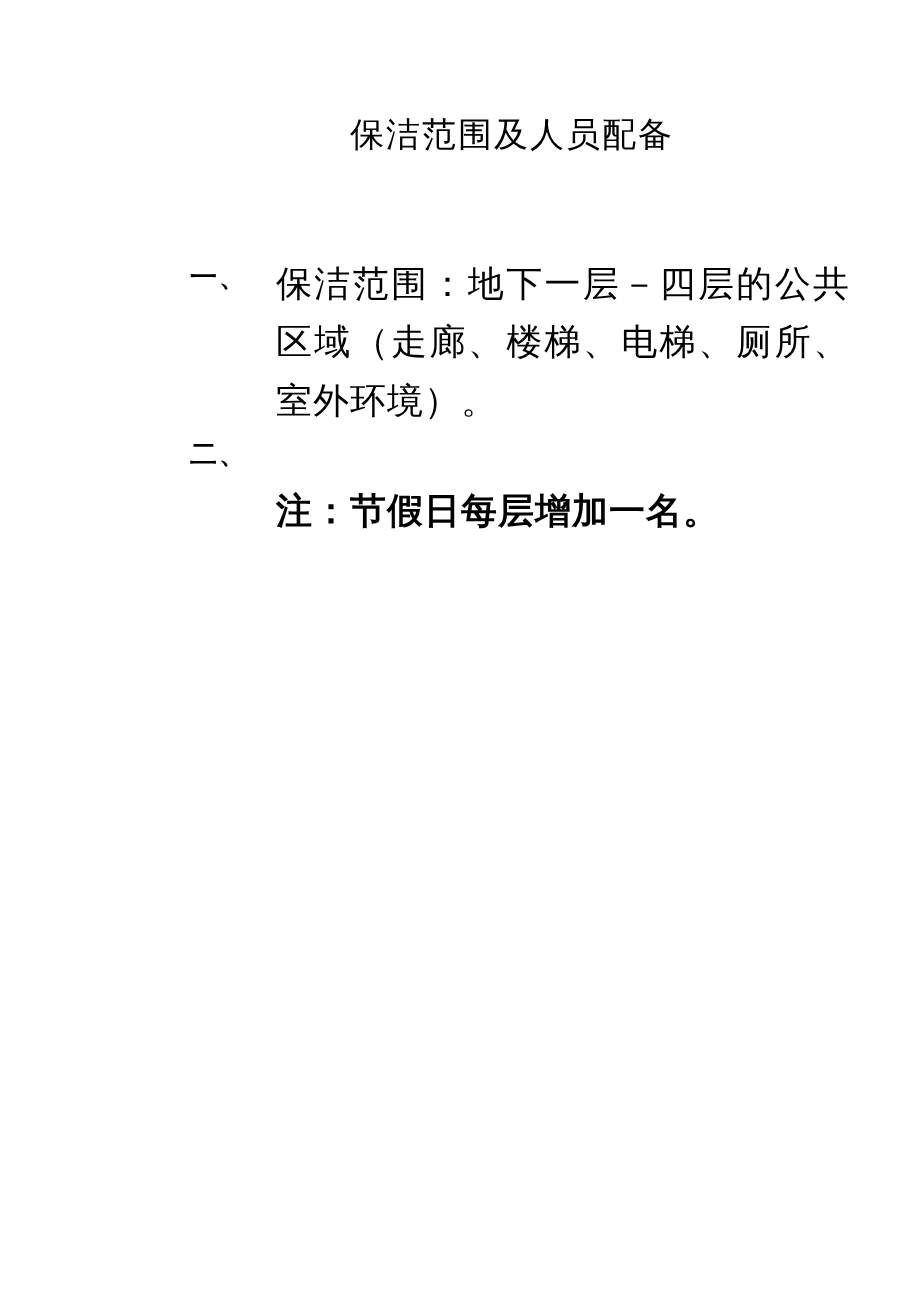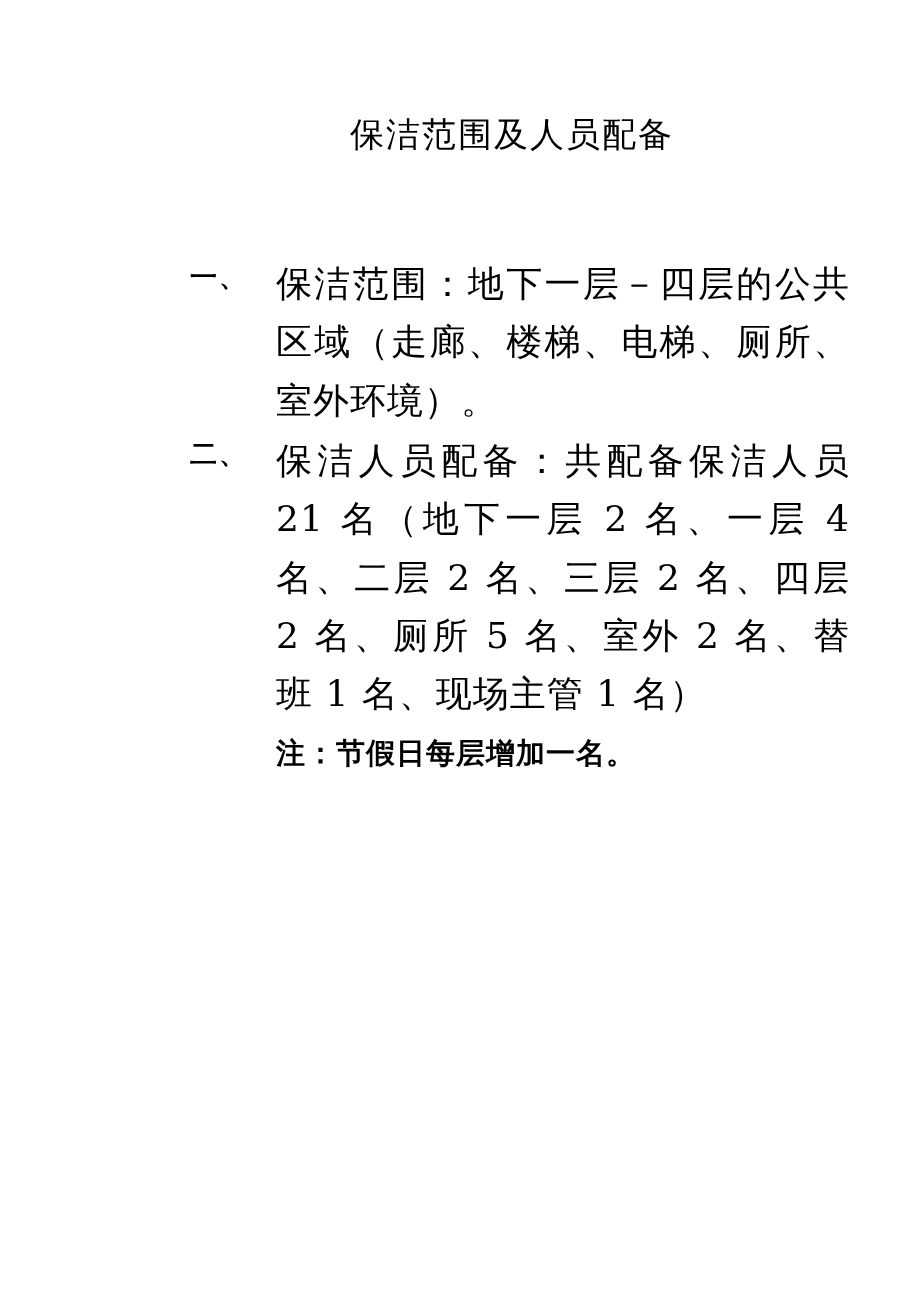--- a/index.html
+++ b/index.html
@@ -54,21 +54,21 @@
     flex: 1 1 auto;
     font-size: 36px;
     line-height: 1.62;
     letter-spacing: 1px;
     text-align: justify;
     text-justify: inter-ideograph;
   }
   .note {
     margin-top: 6px;
     margin-left: 86px;
-    font-size: 29px;
+    font-size: 36px;
     font-weight: bold;
     line-height: 1.62;
     letter-spacing: 1px;
     font-family: "DejaVu Sans", "Liberation Sans", sans-serif;
   }
 </style>
 </head>
 <body>
 
 <div class="page">
@@ -77,20 +77,19 @@
 
   <div class="body-block">
 
     <div class="item">
       <span class="item-marker">一、</span>
       <span class="item-text">保洁范围：地下一层－四层的公共区域（走廊、楼梯、电梯、厕所、室外环境）。</span>
     </div>
 
     <div class="item">
       <span class="item-marker">二、</span>
-      <span class="item-text">保洁人员配备：共配备保洁人员 21 名（地下一层 2 名、一层 4 名、二层 2 名、三层 2 名、四层 2 名、厕所 5 名、室外 2 名、替班 1 名、现场主管 1 名）</span>
     </div>
 
     <div class="note">注：节假日每层增加一名。</div>
 
   </div>
 
 </div>
 
 </body></html>

